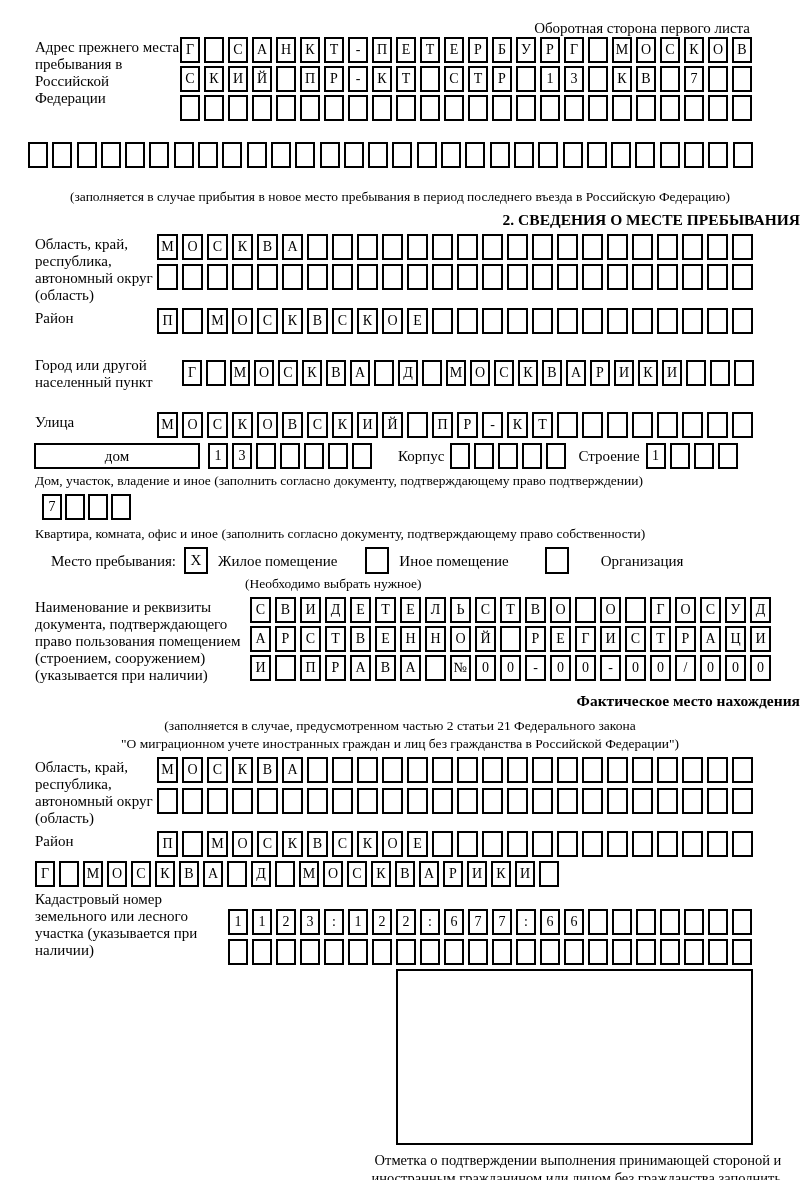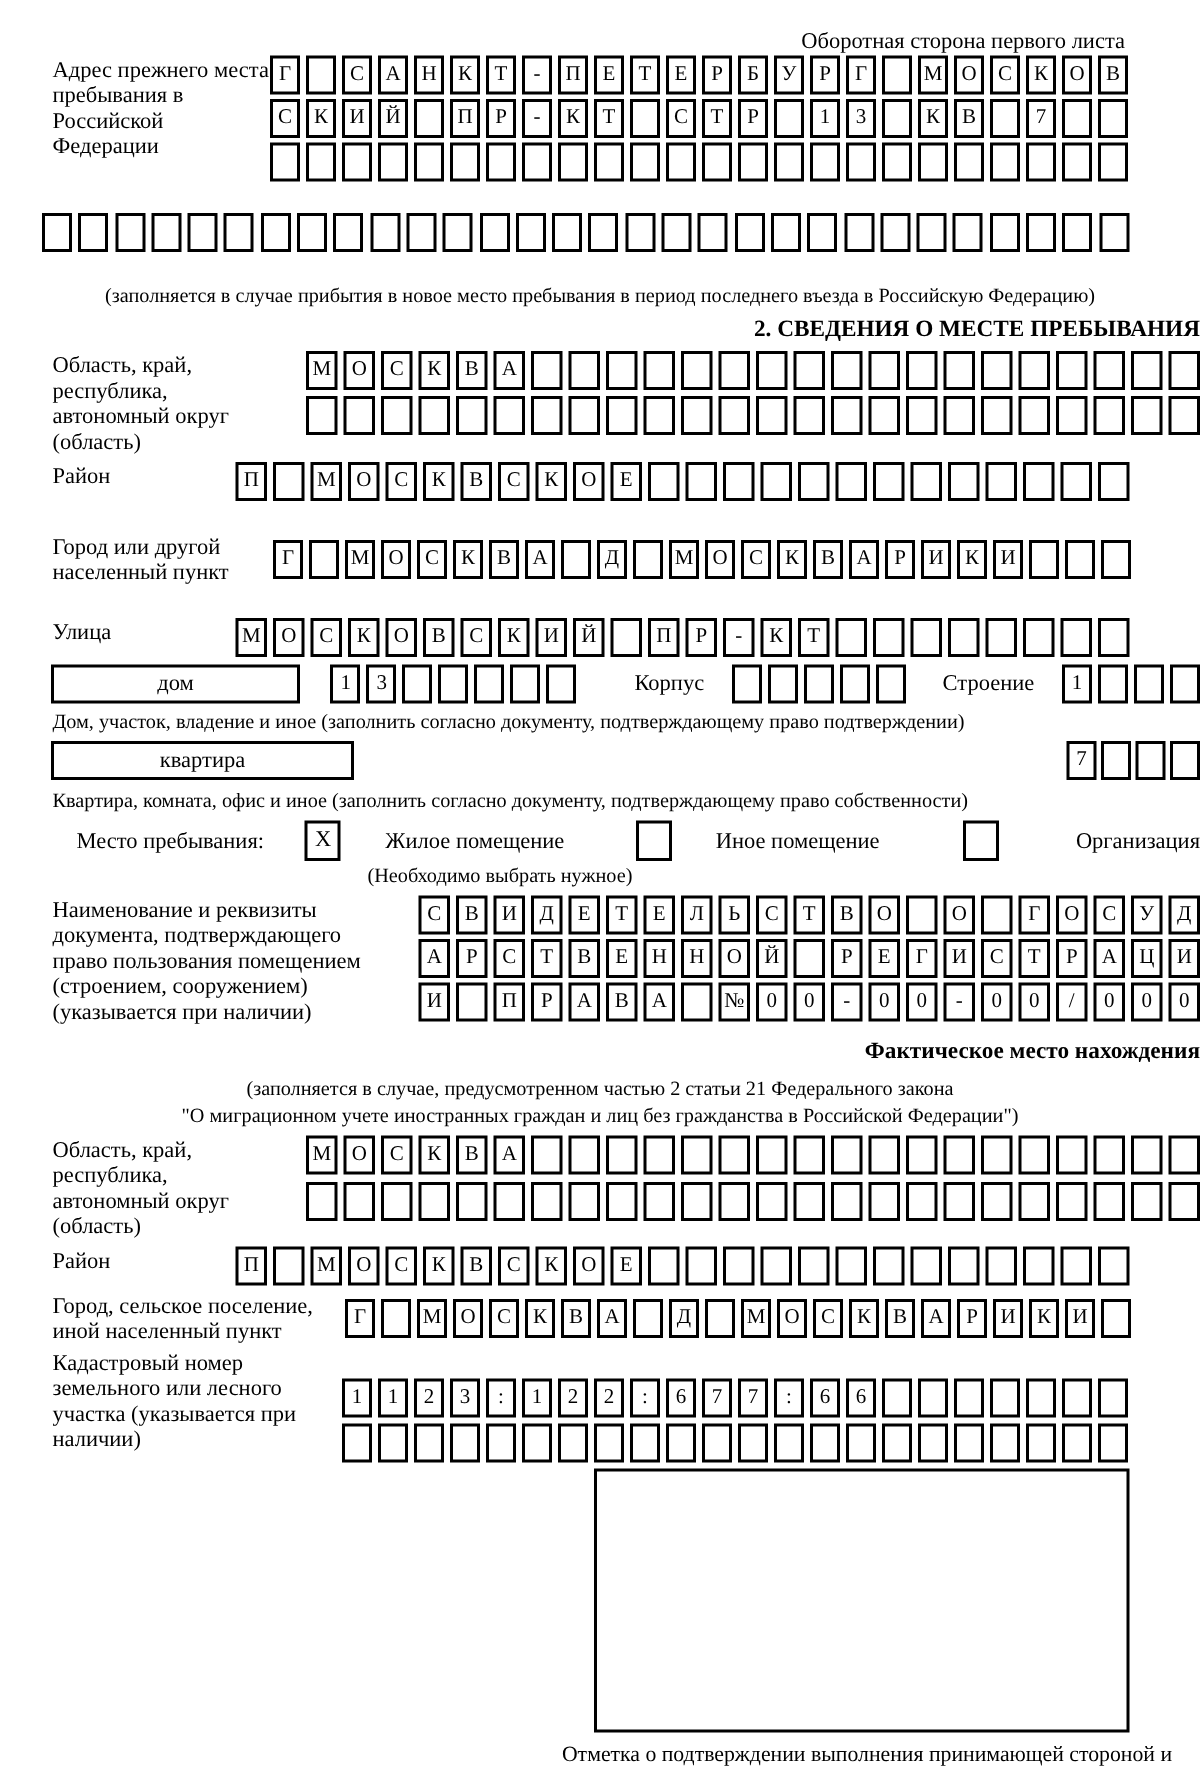--- a/index.html
+++ b/index.html
@@ -39,21 +39,21 @@
     flex-shrink: 0; width: 24px; height: 27px; border: 2px solid #000;
     text-align: center; font-size: 15px; line-height: 23px; background: #fff;
   }
   .stay-row { display: flex; align-items: center; margin-left: 35px; }
 
   .stamp-box { width: 357px; height: 176px; border: 2px solid #000; margin-left: 396px; }
   .stamp-caption {
     width: 440px; margin-left: 358px; text-align: center;
     font-size: 14.5px; line-height: 18px;
   }
-  .mt2{margin-top:2px;} .mt3{margin-top:21px;} .mt4{margin-top:4px;} .mt5{margin-top:5px;justify-content:space-between;}
+  .mt2{margin-top:2px;} .mt3{margin-top:21px;} .mt4{margin-top:4px;} .mt5{margin-top:5px;}
   .mt6{margin-top:6px;} .mt8{margin-top:8px;} .mt14{}
 </style>
 </head>
 <body>
 
 <div class="corner-note">Оборотная сторона первого листа</div>
 
 <div class="group mt14">
   <div class="lbl lbl-145">Адрес прежнего места пребывания в Российской Федерации</div>
   <div class="rows">
@@ -344,21 +344,20 @@
   <div class="cellrow" style="margin-left:6px;">
       <span class="cell">1</span>
       <span class="cell"></span>
       <span class="cell"></span>
       <span class="cell"></span>
     </div>
 </div>
 <div class="note mt4" style="margin-left:35px;">Дом, участок, владение и иное (заполнить согласно документу, подтверждающему право подтверждении)</div>
 
 <div class="group mt5" style="margin-left:34px;">
-  <div class="label-box" style="width:202px;">квартира</div>
   <div class="cellrow gap3" style="margin-left:8px;">
       <span class="cell">7</span>
       <span class="cell"></span>
       <span class="cell"></span>
       <span class="cell"></span>
     </div>
 </div>
 <div class="note mt6" style="margin-left:35px;">Квартира, комната, офис и иное (заполнить согласно документу, подтверждающему право собственности)</div>
 
 <div class="stay-row mt5">
@@ -533,21 +532,20 @@
       <span class="cell"></span>
       <span class="cell"></span>
       <span class="cell"></span>
       <span class="cell"></span>
       <span class="cell"></span>
       <span class="cell"></span>
     </div>
 </div>
 
 <div class="group mt4" style="align-items:center;">
-  <div class="lbl lbl-195">Город, сельское поселение, иной населенный пункт</div>
   <div class="cellrow">
       <span class="cell">Г</span>
       <span class="cell"></span>
       <span class="cell">М</span>
       <span class="cell">О</span>
       <span class="cell">С</span>
       <span class="cell">К</span>
       <span class="cell">В</span>
       <span class="cell">А</span>
       <span class="cell"></span>

